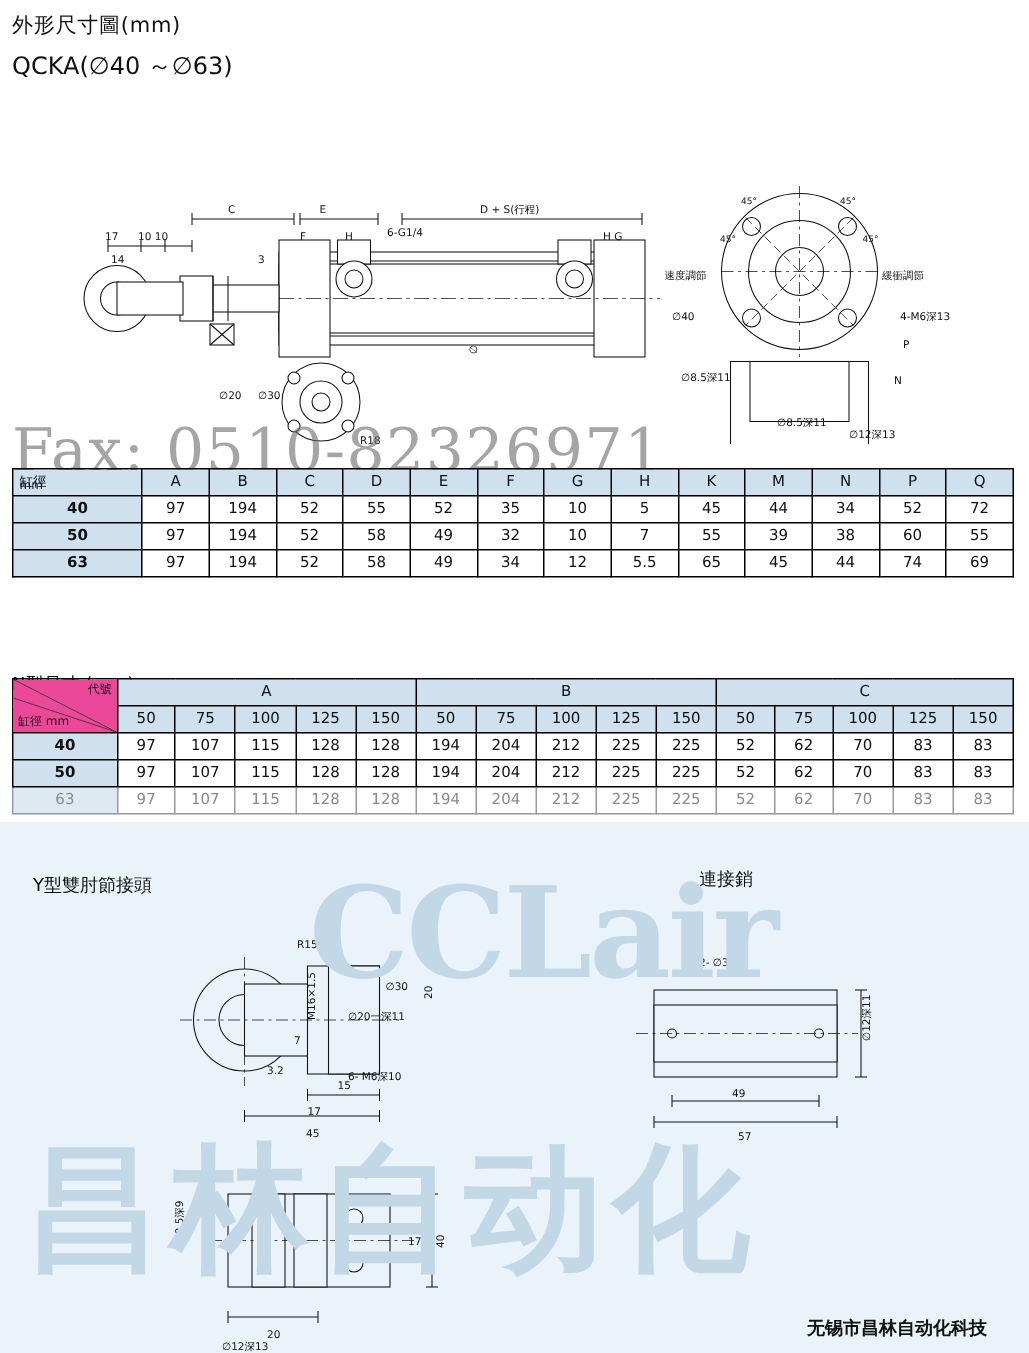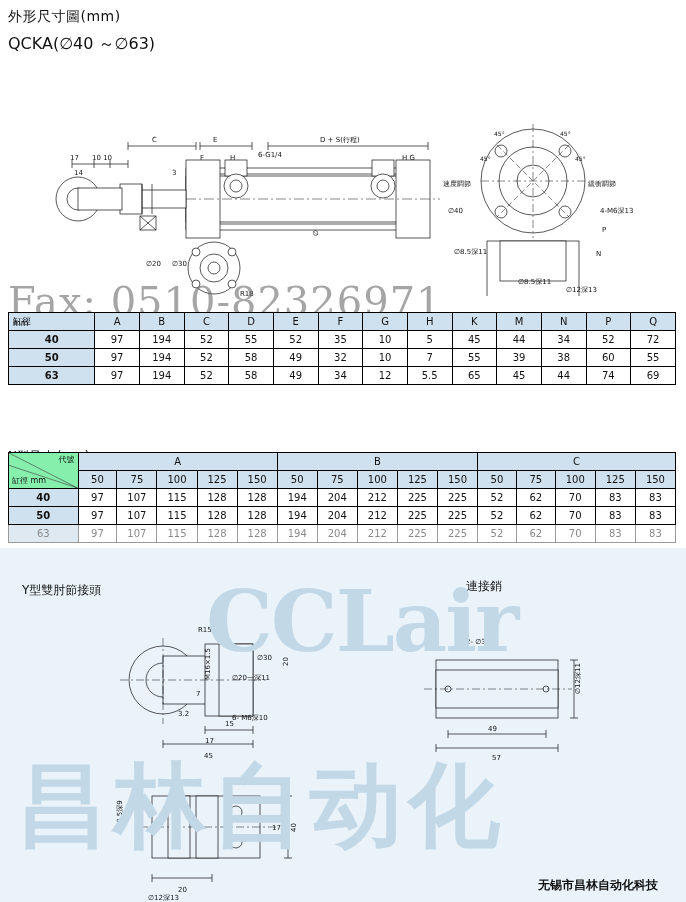--- a/index.html
+++ b/index.html
@@ -40,21 +40,21 @@
   
   #tbl-main{left:8px;top:312px;width:668px;}
   #tbl-main td{width:43px;}
   #tbl-main td.c0{width:84px;}
 
   
   #tbl-n{left:8px;top:452px;width:668px;}
   #tbl-n td{width:44px;}
   #tbl-n td.c0{width:82px;}
 
-  .diag-cell{position:relative;background:#86efac;height:34px;}
+  .diag-cell{position:relative;background:#ec4899;height:34px;}
   .diag-cell .tl{position:absolute;left:3px;bottom:2px;font-size:8px;}
   .diag-cell .tr{position:absolute;right:3px;top:1px;font-size:8px;}
   .diag-cell .slash{position:absolute;left:0;top:0;width:100%;height:100%;}
 
   .cyl-cell{position:relative;background:#cfe0ee;height:34px;}
   .cyl-cell .t1{position:absolute;left:4px;top:2px;font-size:9px;}
   .cyl-cell .t2{position:absolute;left:4px;bottom:2px;font-size:8px;}
 
   
   .bottom{position:absolute;left:0;top:548px;width:686px;height:354px;background:#eaf3fa;}

